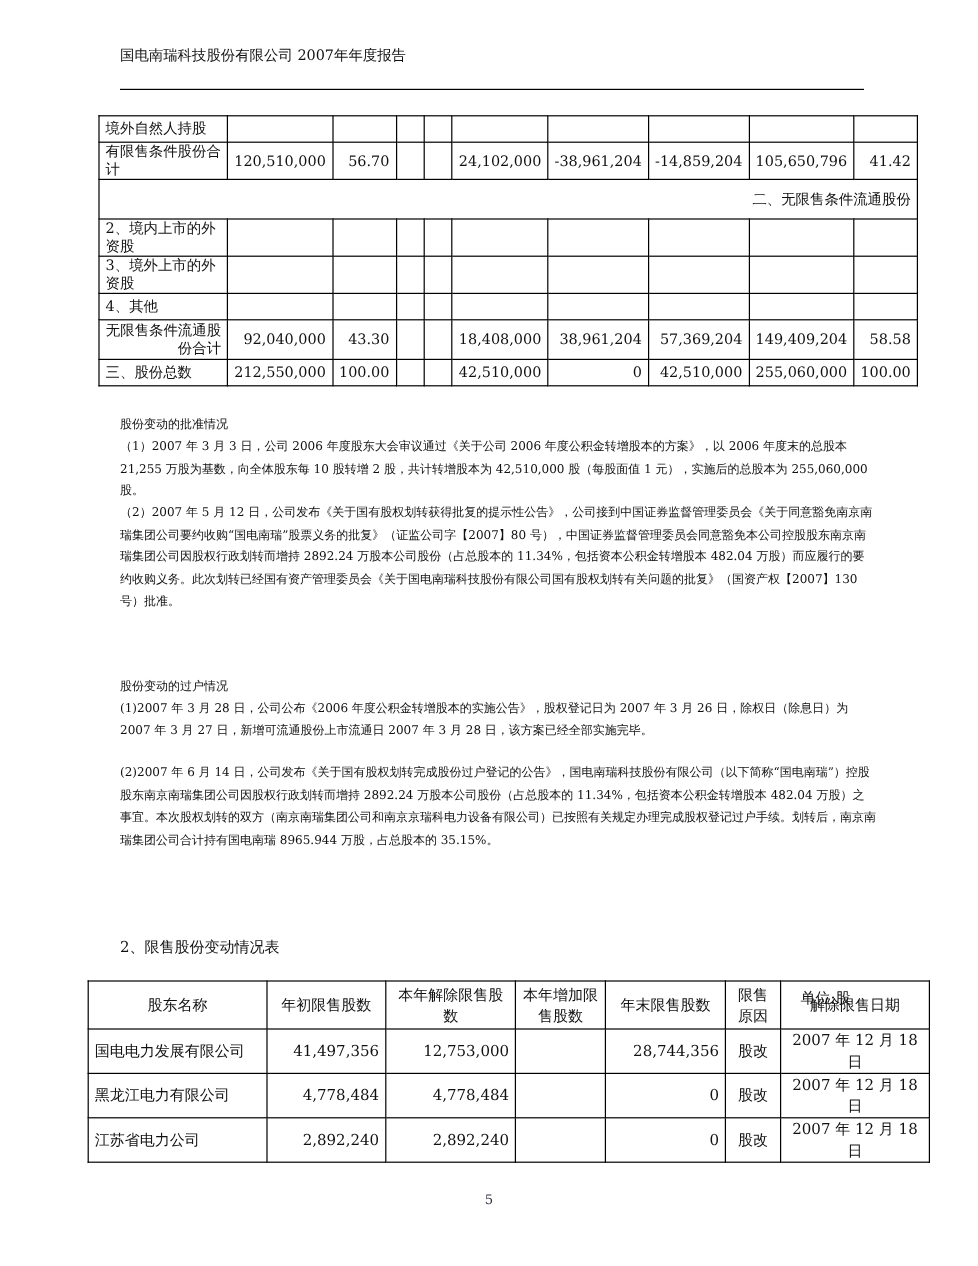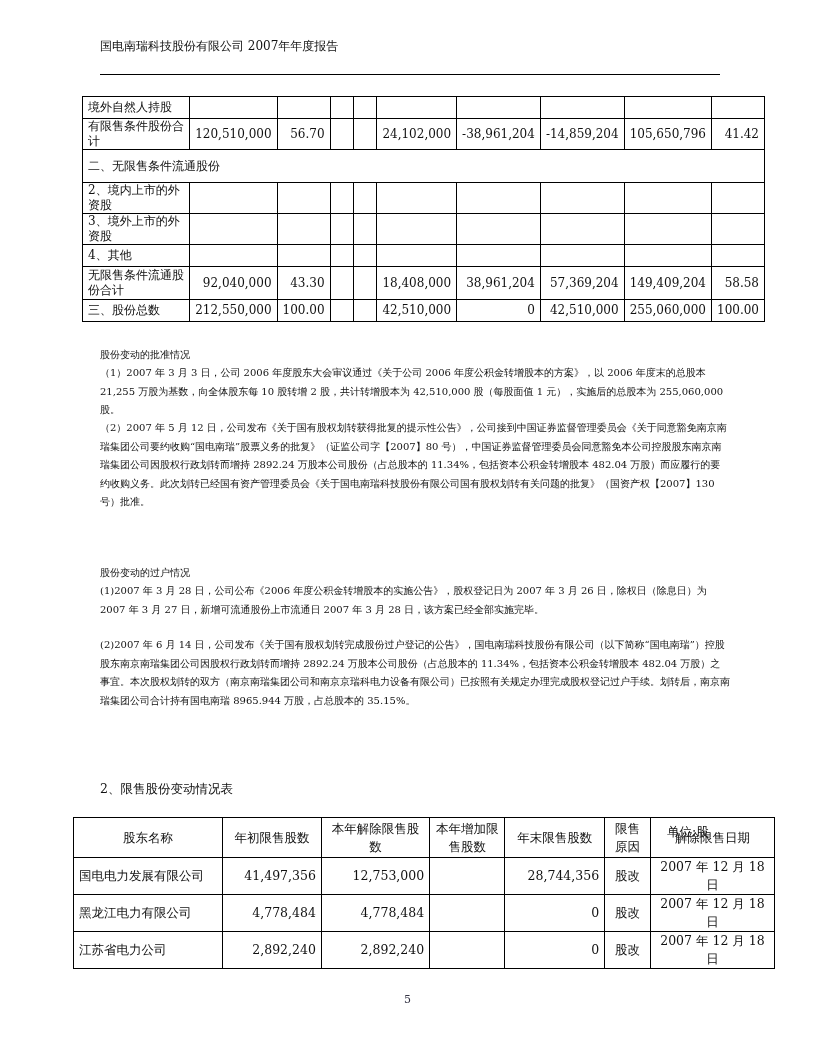--- a/index.html
+++ b/index.html
@@ -12,21 +12,21 @@
     position: absolute; left: 100px; top: 38px; width: 620px;
     font-size: 12px; line-height: 16px;
     border-bottom: 1.2px solid #000; padding-bottom: 20px;
   }
   table { border-collapse: collapse; position: absolute; }
   td { border: 1px solid #000; padding: 0 5px; font-size: 12px; line-height: 15px; vertical-align: middle; }
   td.num { text-align: right; white-space: nowrap; }
   td.ctr { text-align: center; }
   #t1 { left: 70px; top: 96px; width: 683px; margin-left: 12px; }
   #t1 td { height: 21px; }
-  #t1 tr.tall td { height: 32px; }
+  #t1 tr.tall td { height: 32px; text-align: right; }
   .para {
     position: absolute; left: 100px; width: 630px;
     font-size: 10px; line-height: 18.5px;
   }
   .section-title { position: absolute; left: 100px; top: 781px; font-size: 12.5px; }
   .unit { position: absolute; left: 667px; top: 800px; font-size: 12.5px; margin-top: 24px; }
   #t2 { left: 73px; top: 817px; width: 702px; }
   #t2 td { font-size: 12.5px; line-height: 18px; }
   #t2 tr.head td { height: 39px; text-align: center; }
   #t2 tr.r td { height: 21px; }

